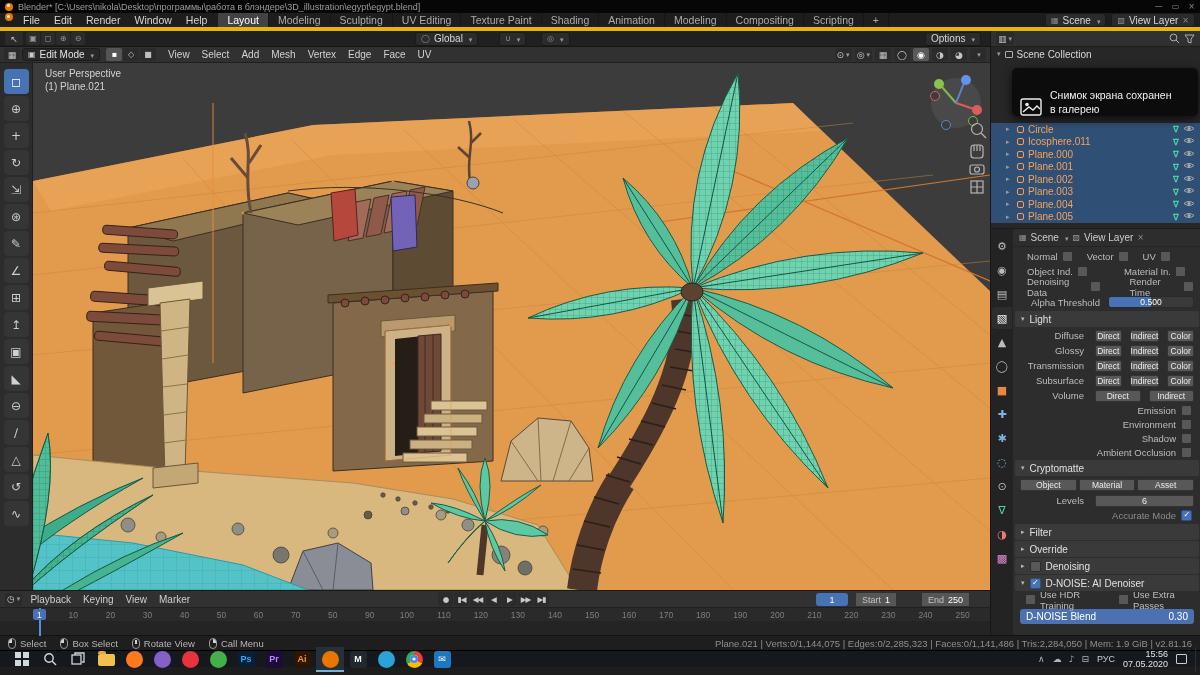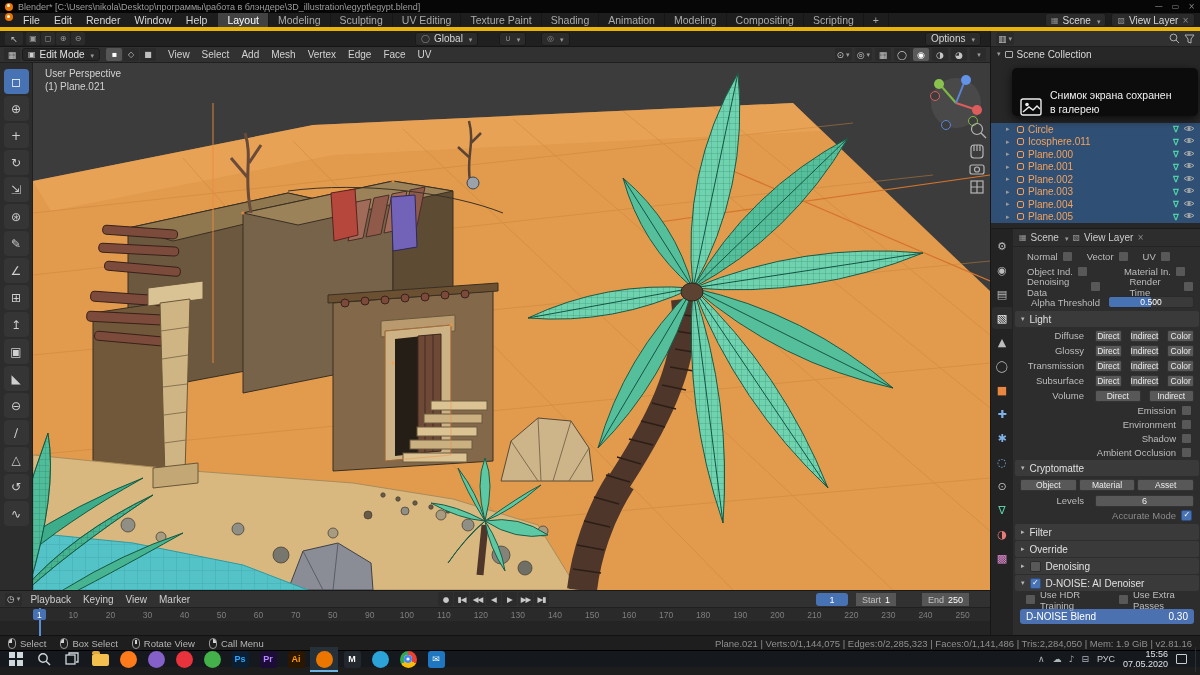--- a/index.html
+++ b/index.html
@@ -99,21 +99,21 @@
 .ph-badge{position:absolute;left:33px;top:18px;background:#4772b3;color:#fff;font-size:8.5px;border-radius:2px;padding:0 4px;height:11px;display:flex;align-items:center;z-index:6}
 
 .statusbar{left:0;top:635px;width:1200px;height:15px;background:#1e1e1e;border-top:1px solid #121212;display:flex;align-items:center;gap:14px;padding:0 8px}
 .hint{display:flex;align-items:center;gap:4px;color:#b5b5b5;font-size:9.5px}
 .mouse{width:8px;height:11px;border:1px solid #9a9a9a;border-radius:4px;position:relative}
 .mouse.lmb::before{content:"";position:absolute;left:0;top:0;width:3px;height:4px;background:#d4d4d4;border-radius:3px 0 0 0}
 .mouse.rmb::before{content:"";position:absolute;right:0;top:0;width:3px;height:4px;background:#d4d4d4;border-radius:0 3px 0 0}
 .mouse.mmb::before{content:"";position:absolute;left:2.5px;top:1px;width:2px;height:4px;background:#d4d4d4}
 .stats{margin-left:auto;color:#8f8f8f;font-size:9.5px;white-space:nowrap}
 
-.taskbar{left:0;top:650px;width:1200px;height:17px;background:#15181d;border-top:1px solid #000;display:flex;align-items:center;padding-left:2px}
+.taskbar{left:0;top:650px;width:1200px;height:17px;background:#15181d;border-top:1px solid #000;display:flex;align-items:center;padding-left:8px}
 .tb-btn{width:28px;height:25px;display:flex;align-items:center;justify-content:center}
 .tb-btn.tb-active{background:#263038;box-shadow:inset 0 -2px 0 #6fb3e0}
 .icon-circle{width:17px;height:17px;border-radius:50%}
 .icon-square{width:17px;height:17px;border-radius:3px;display:flex;align-items:center;justify-content:center;font-size:9px;font-weight:bold}
 .icon-folder{width:17px;height:12px;background:#f3c04f;border-radius:2px;position:relative;margin-top:2px}
 .icon-folder::before{content:"";position:absolute;top:-3px;left:0;width:8px;height:3px;background:#e0a93c;border-radius:2px 2px 0 0}
 .icon-chrome{width:17px;height:17px;border-radius:50%;background:conic-gradient(#ea4335 0 33%,#fbbc05 0 66%,#34a853 0 100%);position:relative}
 .icon-chrome::after{content:"";position:absolute;left:4.5px;top:4.5px;width:8px;height:8px;border-radius:50%;background:#fff;box-shadow:inset 0 0 0 2.4px #4285f4}
 .tray{margin-left:auto;display:flex;align-items:center;gap:8px;padding-right:4px;color:#c9ced4}
 .tray .tico{font-size:9px;color:#aeb6bd}

